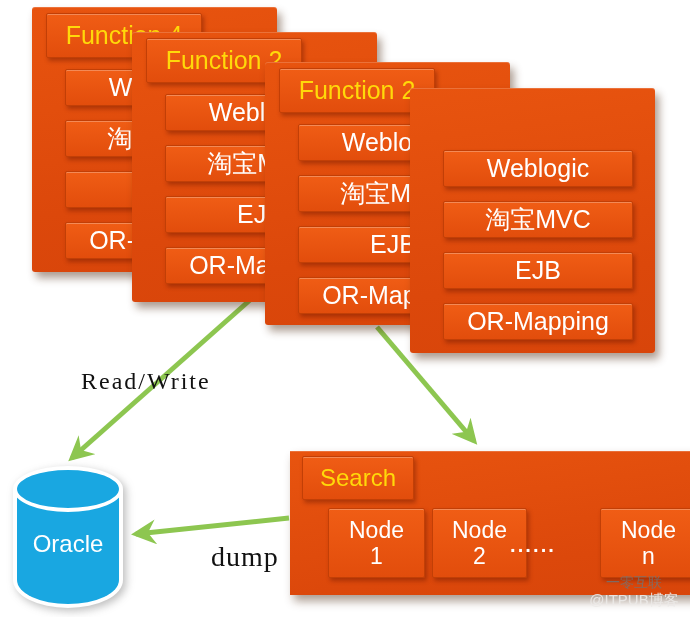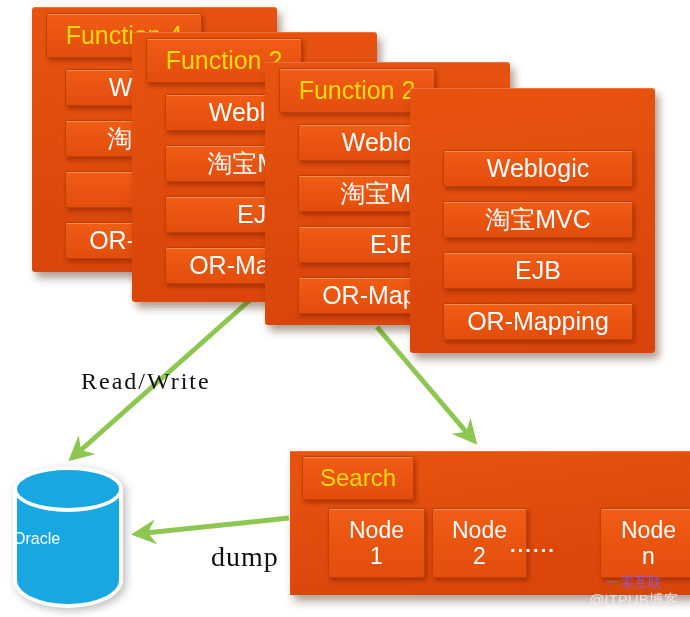--- a/index.html
+++ b/index.html
@@ -47,34 +47,34 @@
         color:#ffffff;font-size:20px;font-weight:bold;letter-spacing:1px;padding-top:14px;box-sizing:border-box;}
 
   
   .db{position:absolute;left:13px;top:466px;width:110px;height:142px;z-index:4;
       filter:drop-shadow(3px 3px 4px rgba(90,90,90,.40));}
   .db-body{position:absolute;left:0;top:23px;width:110px;height:119px;box-sizing:border-box;
       background:#19a7e1;border:4px solid #ffffff;border-top:none;
       border-radius:0 0 55px 55px / 0 0 28px 28px;}
   .db-top{position:absolute;left:0;top:0;width:110px;height:46px;box-sizing:border-box;
       background:#19a7e1;border:4px solid #ffffff;border-radius:50%;}
-  .db-label{position:absolute;left:0;top:64px;width:100%;
-      color:#ffffff;font-size:16px;z-index:2;}
+  .db-label{position:absolute;left:0;top:64px;width:100%;text-align:center;
+      color:#ffffff;font-size:24px;z-index:2;}
 
   
   .edges-svg{position:absolute;left:0;top:0;width:690px;height:617px;z-index:6;pointer-events:none;}
   .edge-label{position:absolute;z-index:7;color:#111111;
       font-family:"Liberation Serif","DejaVu Serif",serif;margin-left:44px;}
   .lbl-rw{left:37px;top:368px;font-size:24px;letter-spacing:2px;}
   .lbl-dump{left:167px;top:541px;font-size:28px;letter-spacing:1px;}
 
   
   .wm{position:absolute;right:0;top:574px;width:112px;text-align:center;z-index:20;
       font-size:14px;line-height:1.2;}
-  .wm-1{color:#8b5cf6;opacity:.85;display:block;}
+  .wm-1{color:#737373;opacity:.85;display:block;}
   .wm-2{color:#eceae8;opacity:.92;display:block;font-size:15px;}
 </style>
 </head>
 <body>
 
 <svg class="edges-svg" viewBox="0 0 690 617" xmlns="http://www.w3.org/2000/svg">
   <defs>
     <marker id="ah" viewBox="0 0 10 10" refX="8" refY="5" markerWidth="5" markerHeight="5" orient="auto" markerUnits="strokeWidth">
       <path d="M0,0 L10,5 L0,10 L3.2,5 Z" fill="#8dc650"></path>
     </marker>

